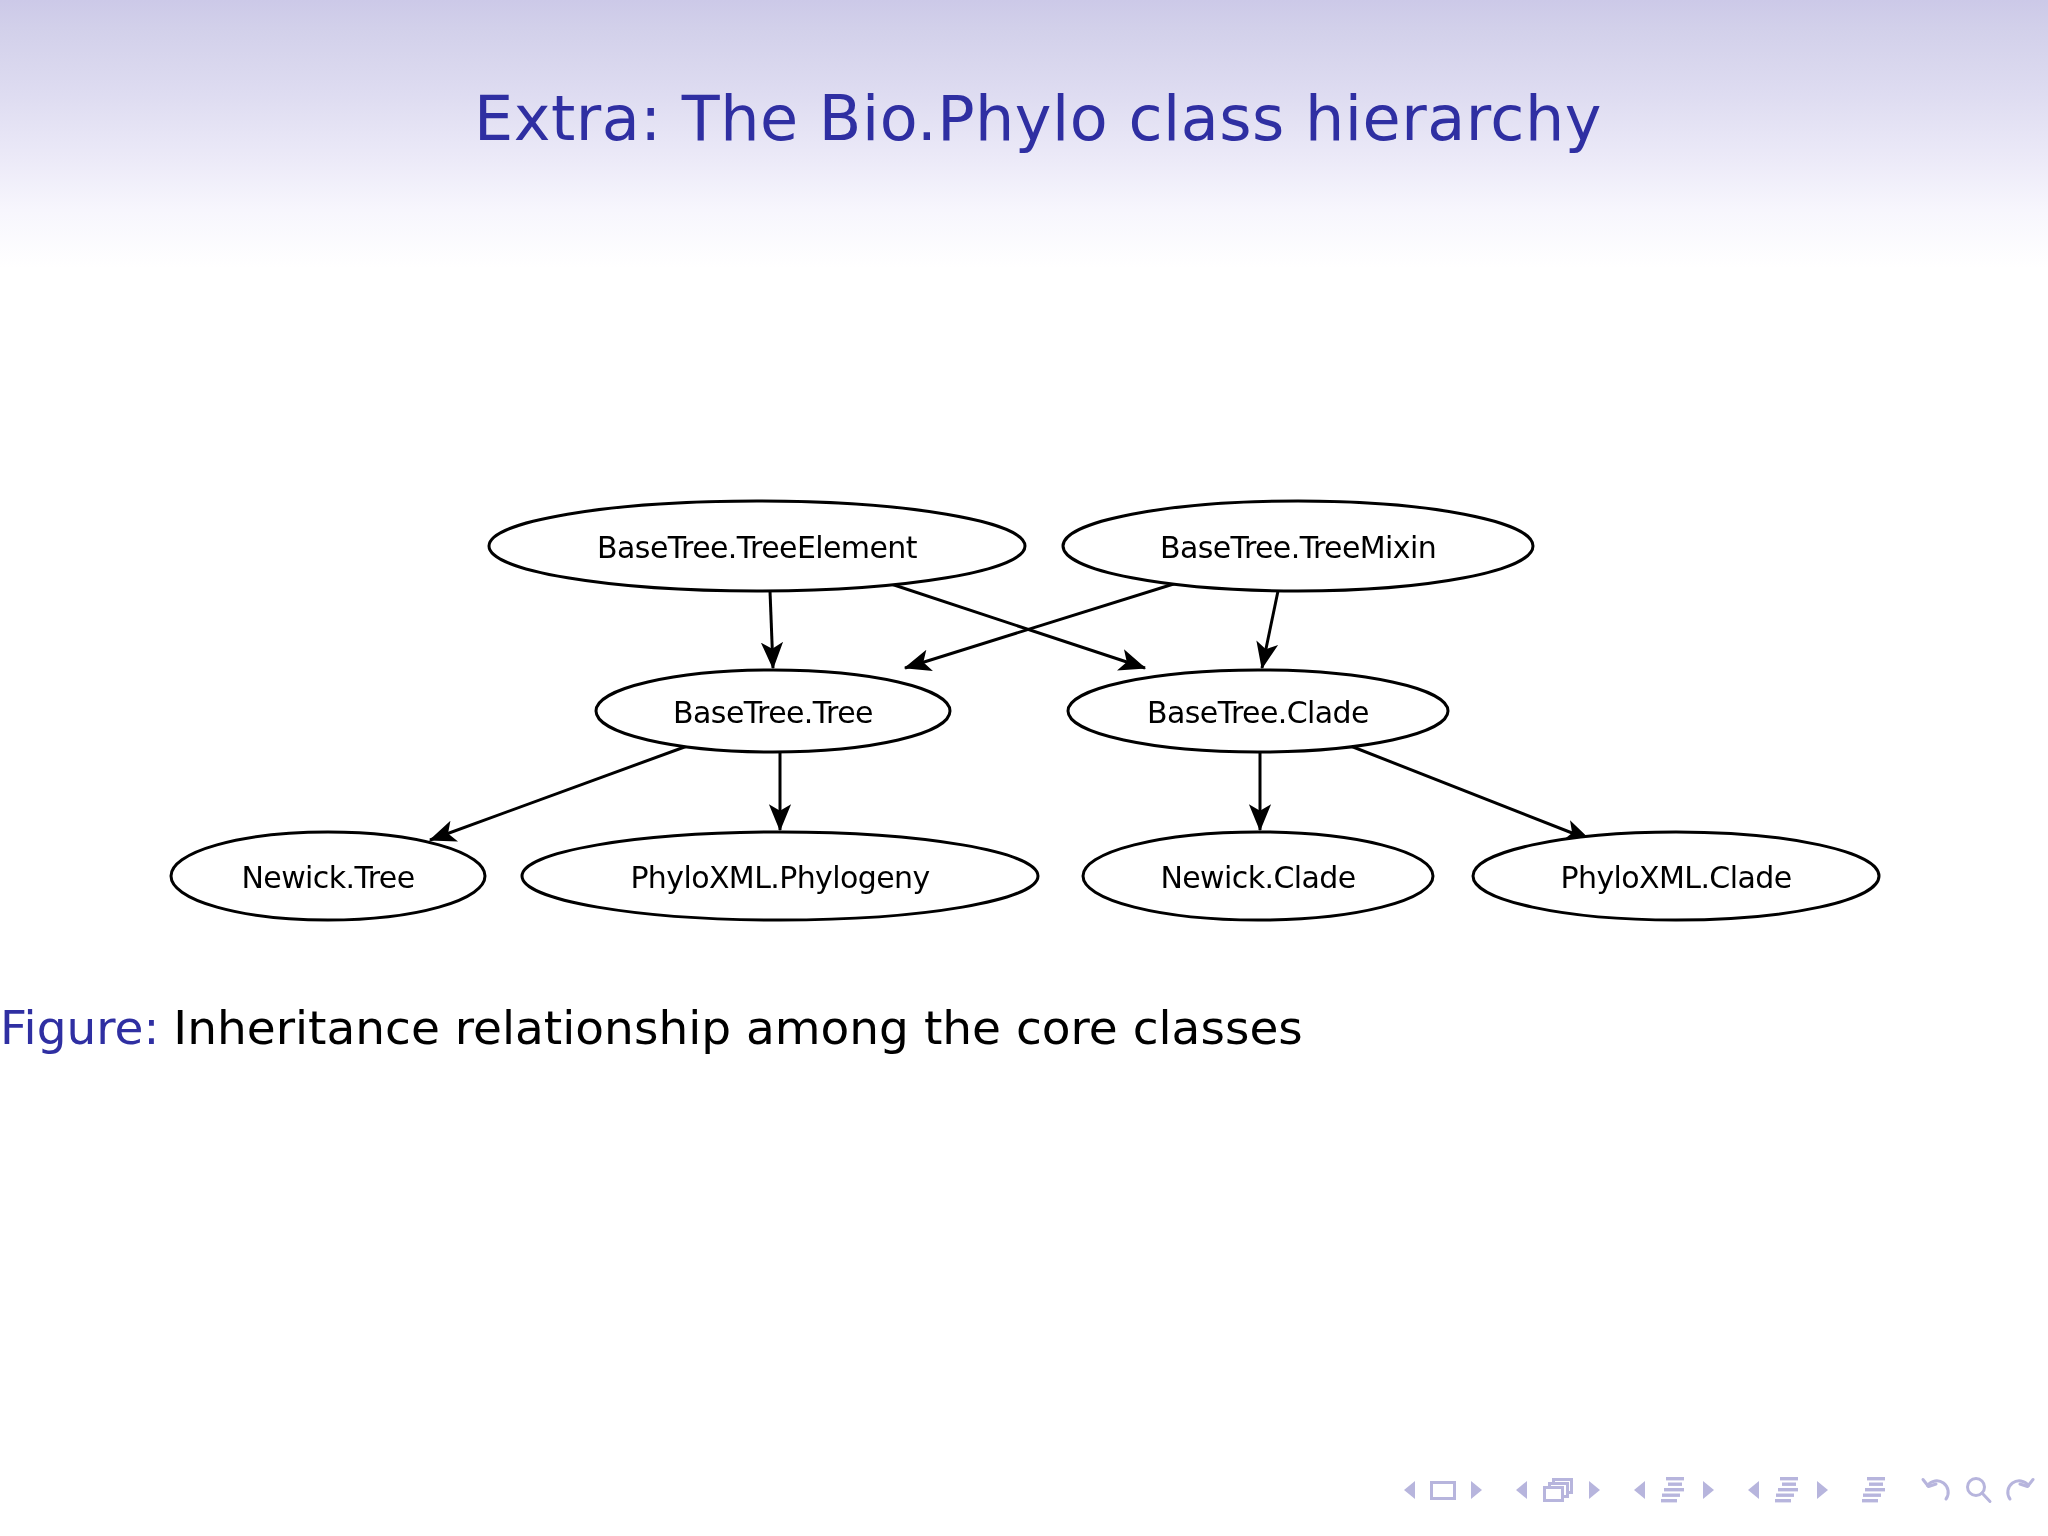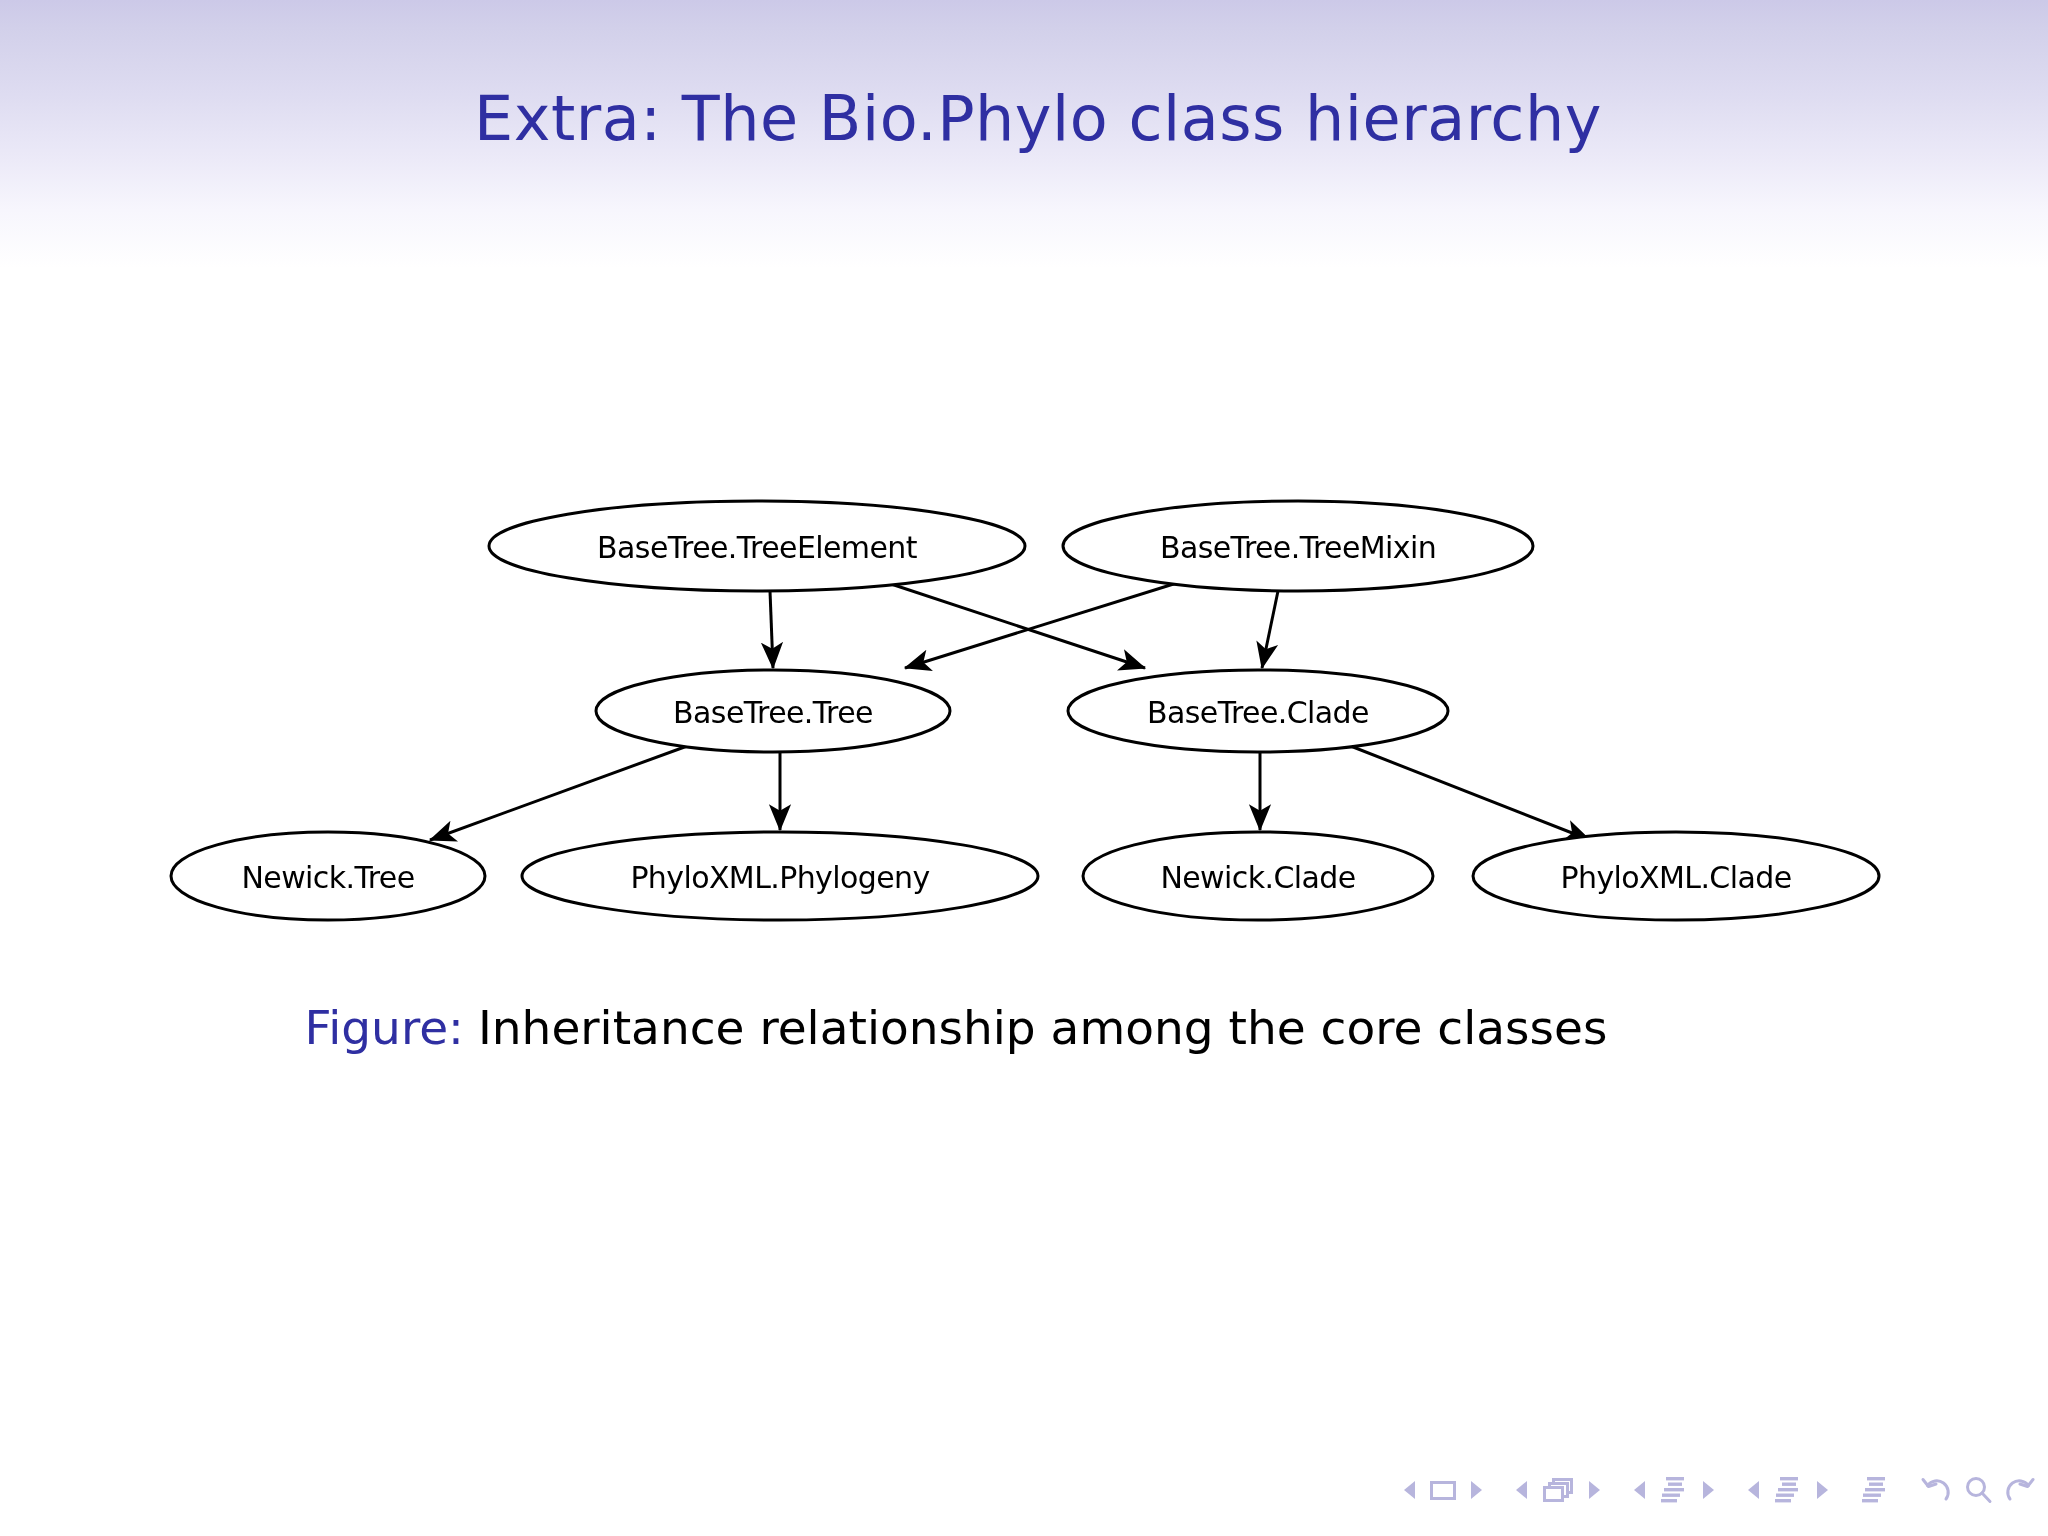--- a/index.html
+++ b/index.html
@@ -83,21 +83,21 @@
     fill: #000000;
     stroke: none;
   }
 
   
   #caption {
     position: absolute;
     top: 1000px;
     left: 0;
     width: 1912px;
-    text-align: center;
+    text-align: left;
     font-size: 47px;
     font-family: "DejaVu Sans", sans-serif;
     color: #000000;
     white-space: nowrap;
   }
   #caption .cap-label {
     color: #2f2fa2;
     margin-right: 14px;
   }
 

